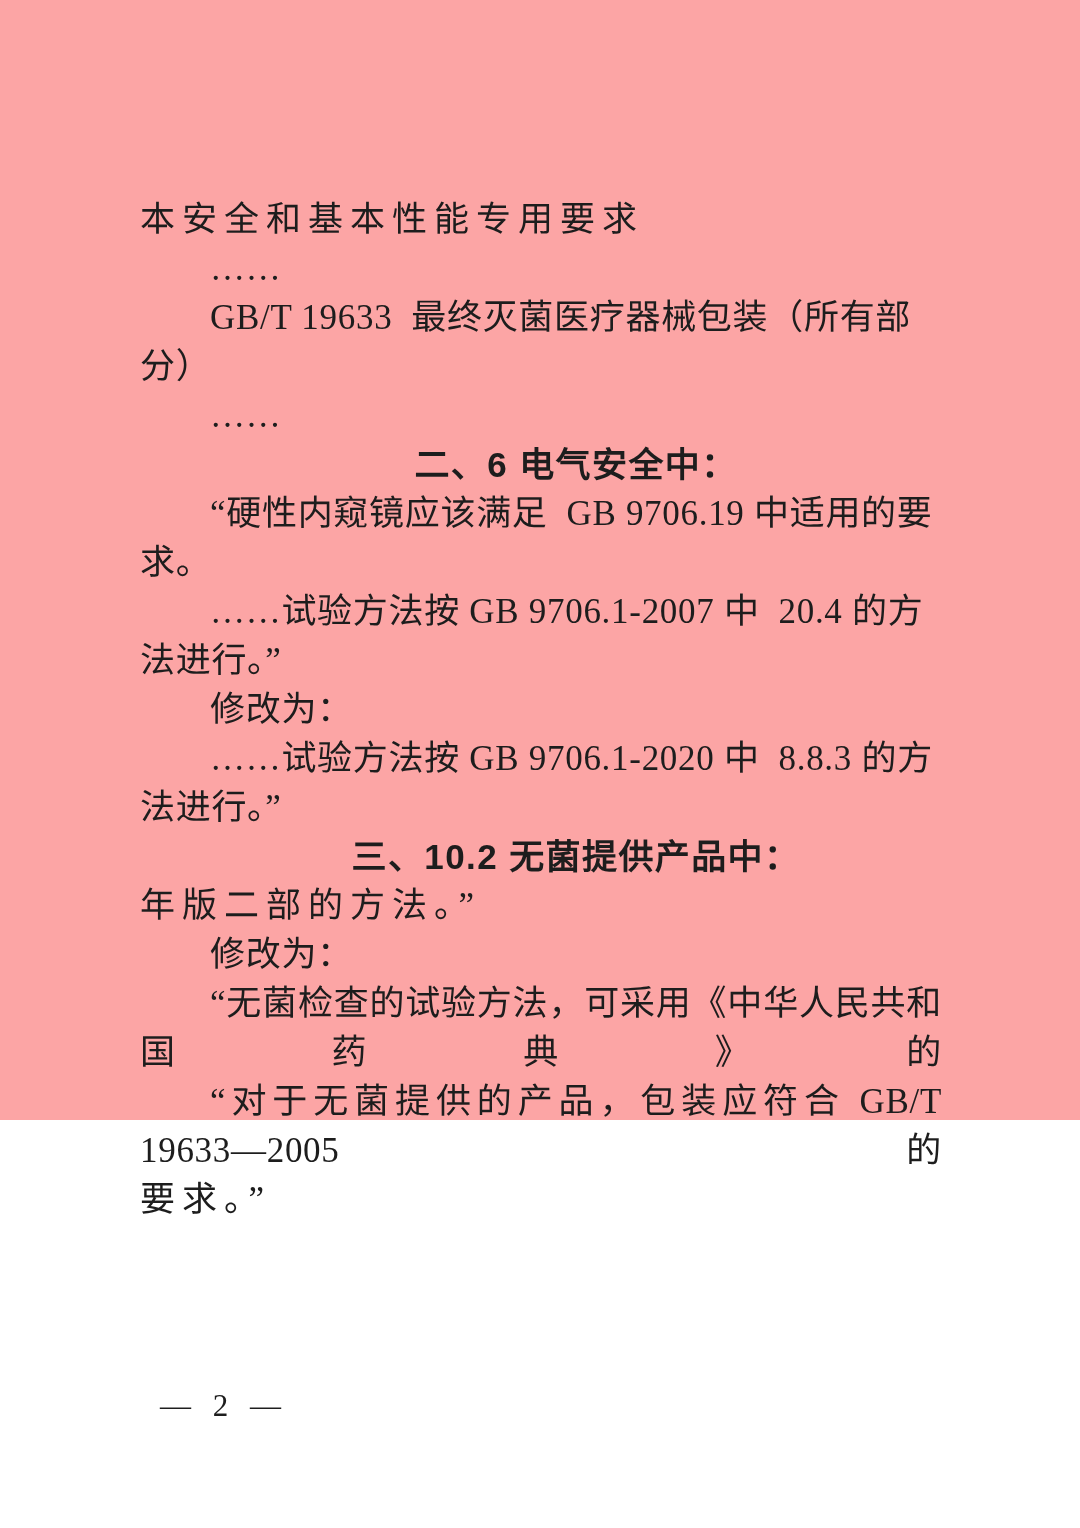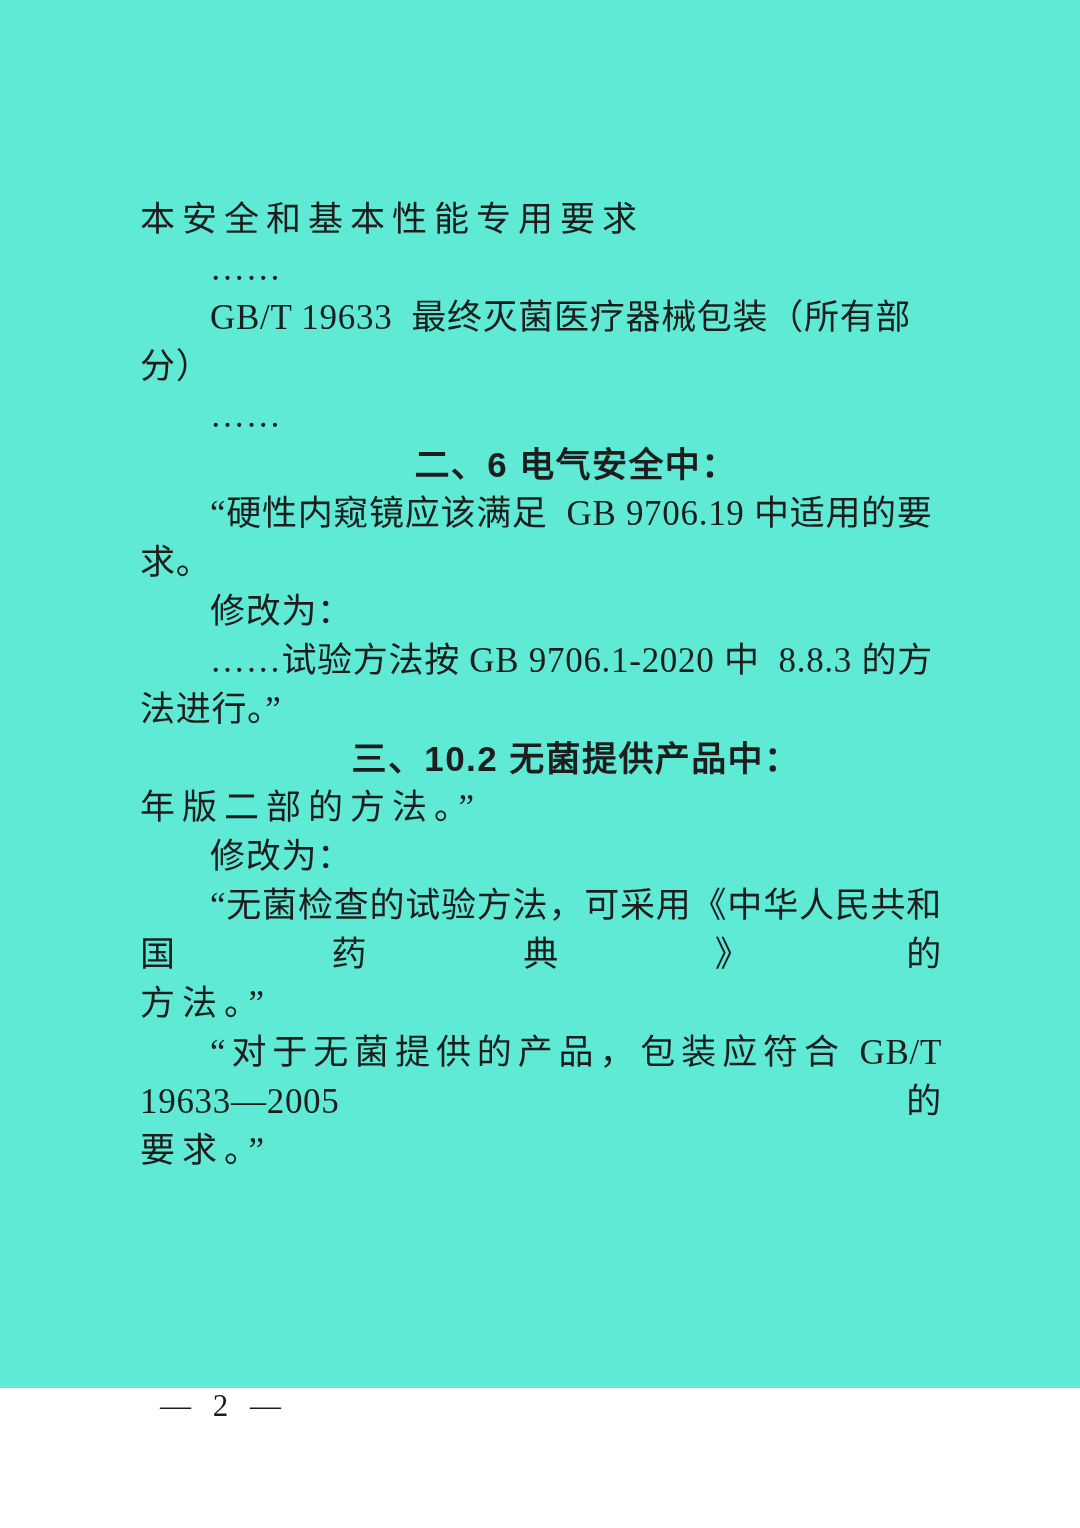--- a/index.html
+++ b/index.html
@@ -9,22 +9,22 @@
   body {
     width: 1080px;
     height: 1528px;
     background: #ffffff;
     font-family: "Liberation Serif", "DejaVu Serif", serif;
     overflow: hidden;
   }
   .page {
     position: relative;
     width: 1080px;
-    height: 1388px;
-    background: #5eead4;
+    height: 1120px;
+    background: #fca5a5;
   }
   .content {
     position: absolute;
     left: 140px;
     top: 195px;
     width: 802px;
   }
   .line {
     font-size: 35px;
     line-height: 49px;
@@ -65,24 +65,24 @@
 
 <div class="page">
   <div class="content">
 
   <div class="line spread">本安全和基本性能专用要求</div>
       <div class="line indent">……</div>
       <div class="line indent">GB/T 19633  最终灭菌医疗器械包装（所有部分）</div>
       <div class="line indent">……</div>
       <div class="line heading">二、6 电气安全中：</div>
       <div class="line indent">“硬性内窥镜应该满足  GB 9706.19 中适用的要求。</div>
+      <div class="line indent">……试验方法按 GB 9706.1-2007 中  20.4 的方法进行。”</div>
       <div class="line indent">修改为：</div>
       <div class="line indent">……试验方法按 GB 9706.1-2020 中  8.8.3 的方法进行。”</div>
       <div class="line heading">三、10.2 无菌提供产品中：</div>
       <div class="line spread">年版二部的方法。”</div>
       <div class="line indent">修改为：</div>
       <div class="line indent justify">“无菌检查的试验方法，可采用《中华人民共和国药典》的</div>
-      <div class="line spread">方法。”</div>
       <div class="line indent justify">“对于无菌提供的产品，包装应符合 GB/T 19633—2005 的</div>
       <div class="line spread">要求。”</div>
     </div>
   <div class="footer">— 2 —</div>
 </div>
 
 </body></html>

